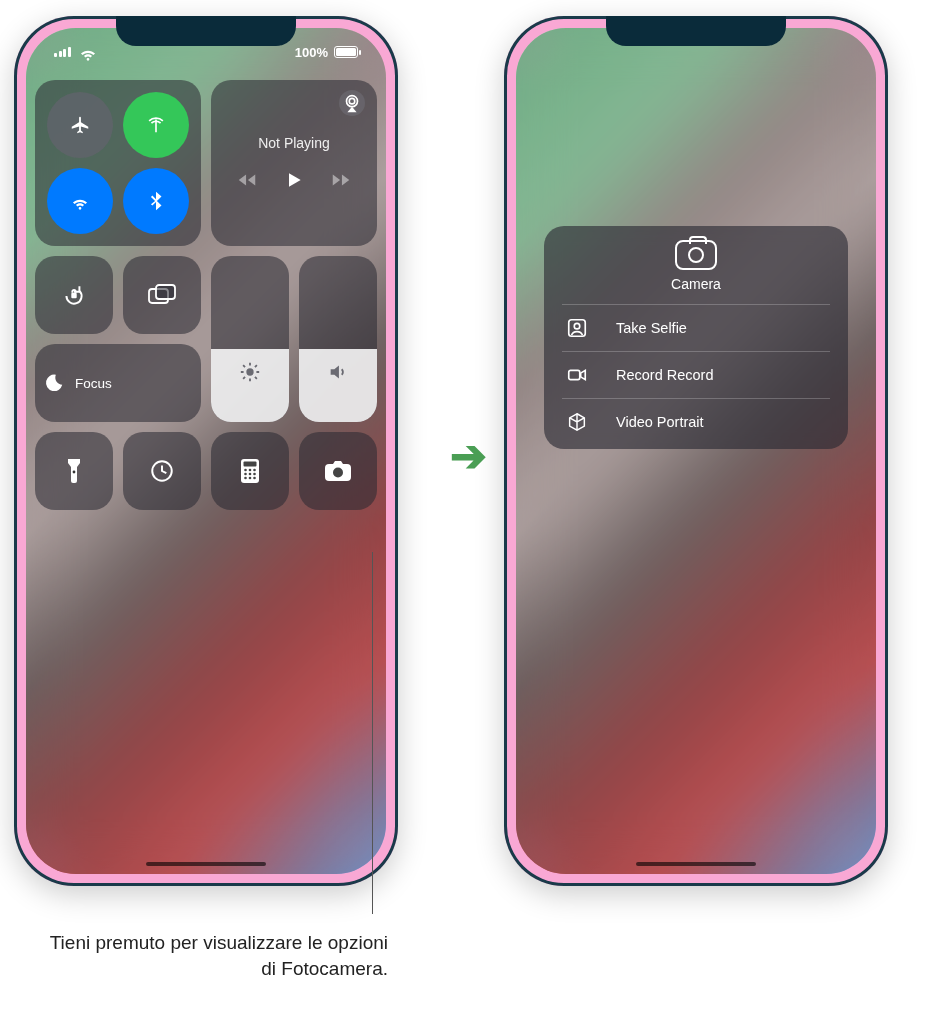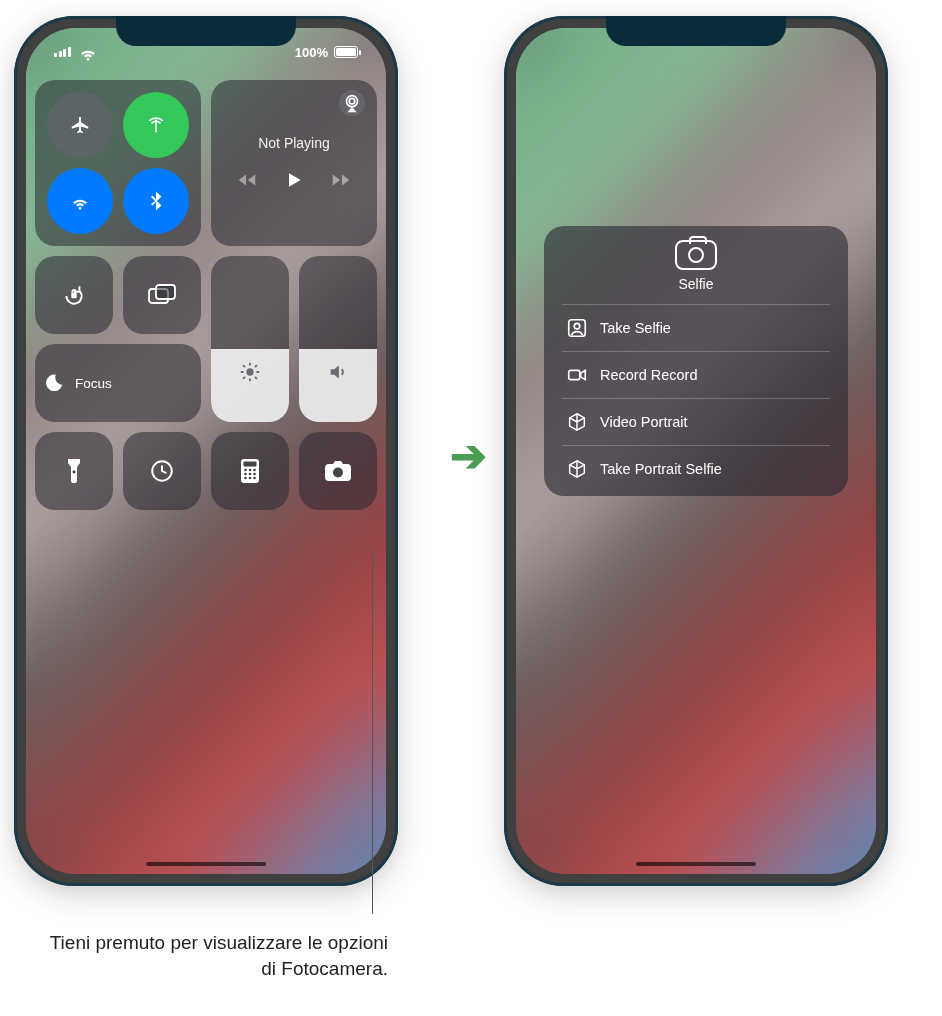--- a/index.html
+++ b/index.html
@@ -13,21 +13,21 @@
   }
   .canvas {
     position: absolute;
     inset: 0;
   }
   .phone {
     position: absolute;
     width: 384px;
     height: 870px;
     border-radius: 60px;
-    background: #404040;
+    background: #f9a8d4;
     box-shadow: 0 8px 30px rgba(0,0,0,0.2), inset 0 0 0 3px #1a3a4a;
     padding: 12px;
   }
   .phone-left { left: 14px; top: 16px; }
   .phone-right { left: 504px; top: 16px; }
   .screen {
     width: 100%;
     height: 100%;
     border-radius: 50px;
     overflow: hidden;
@@ -183,21 +183,21 @@
     padding-bottom:12px;
   }
   .cam-head .camic{
     width:42px;height:30px;border:2px solid #fff;border-radius:8px;position:relative;
   }
   .cam-head .camic::after{content:"";position:absolute;top:50%;left:50%;transform:translate(-50%,-50%);width:12px;height:12px;border:2px solid #fff;border-radius:50%;}
   .cam-head .camic::before{content:"";position:absolute;top:-6px;left:12px;width:14px;height:6px;background:transparent;border:2px solid #fff;border-bottom:none;border-radius:4px 4px 0 0;}
   .cam-title{font-size:14px;}
   .cam-items{padding:0 18px;}
   .cam-item{
-    display:flex; align-items:center; gap:12px;
+    display:flex; align-items:center; gap:28px;
     padding:12px 4px;
     border-top:0.5px solid rgba(255,255,255,0.22);
     font-size:14.5px;
   }
   .cam-item .mic{width:22px;height:22px;flex-shrink:0;}
   
   .arrow-between{
     position:absolute;
     left:450px;
     top:430px;
@@ -444,21 +444,21 @@
   <div class="arrow-between">➔</div>
 
   <div class="phone phone-right">
     <div class="notch"></div>
     <div class="screen">
       <div class="layer">
 
         <div class="cam-pop">
           <div class="cam-head">
             <div class="camic"></div>
-            <div class="cam-title">Selfie</div>
+            <div class="cam-title">Camera</div>
           </div>
           <div class="cam-items" id="cam-items">
               <div class="cam-item">
                 <span class="mic"><svg viewBox="0 0 24 24" stroke="#fff" fill="none" stroke-width="1.8">
                     <rect x="3" y="3" width="18" height="18" rx="3"></rect>
                     <circle cx="12" cy="10" r="3"></circle>
                     <path d="M6 20c1-3 4-4 6-4s5 1 6 4"></path>
                   </svg></span>
                 <span>Take Selfie</span>
               </div>
@@ -469,27 +469,20 @@
                   </svg></span>
                 <span>Record Record</span>
               </div>
               <div class="cam-item">
                 <span class="mic"><svg viewBox="0 0 24 24" stroke="#fff" fill="none" stroke-width="1.6">
                     <path d="M12 3l8 4.5v9L12 21 4 16.5v-9z"></path>
                     <path d="M12 3v18M4 7.5l8 4.5 8-4.5"></path>
                   </svg></span>
                 <span>Video Portrait</span>
               </div>
-              <div class="cam-item">
-                <span class="mic"><svg viewBox="0 0 24 24" stroke="#fff" fill="none" stroke-width="1.6">
-                    <path d="M12 3l8 4.5v9L12 21 4 16.5v-9z"></path>
-                    <path d="M12 3v18M4 7.5l8 4.5 8-4.5"></path>
-                  </svg></span>
-                <span>Take Portrait Selfie</span>
-              </div>
             </div>
         </div>
 
       </div>
       <div class="home-indicator"></div>
     </div>
   </div>
 
   <div class="caption-line"></div>
   <div class="caption-text">Tieni premuto per visualizzare le opzioni di Fotocamera.</div>

